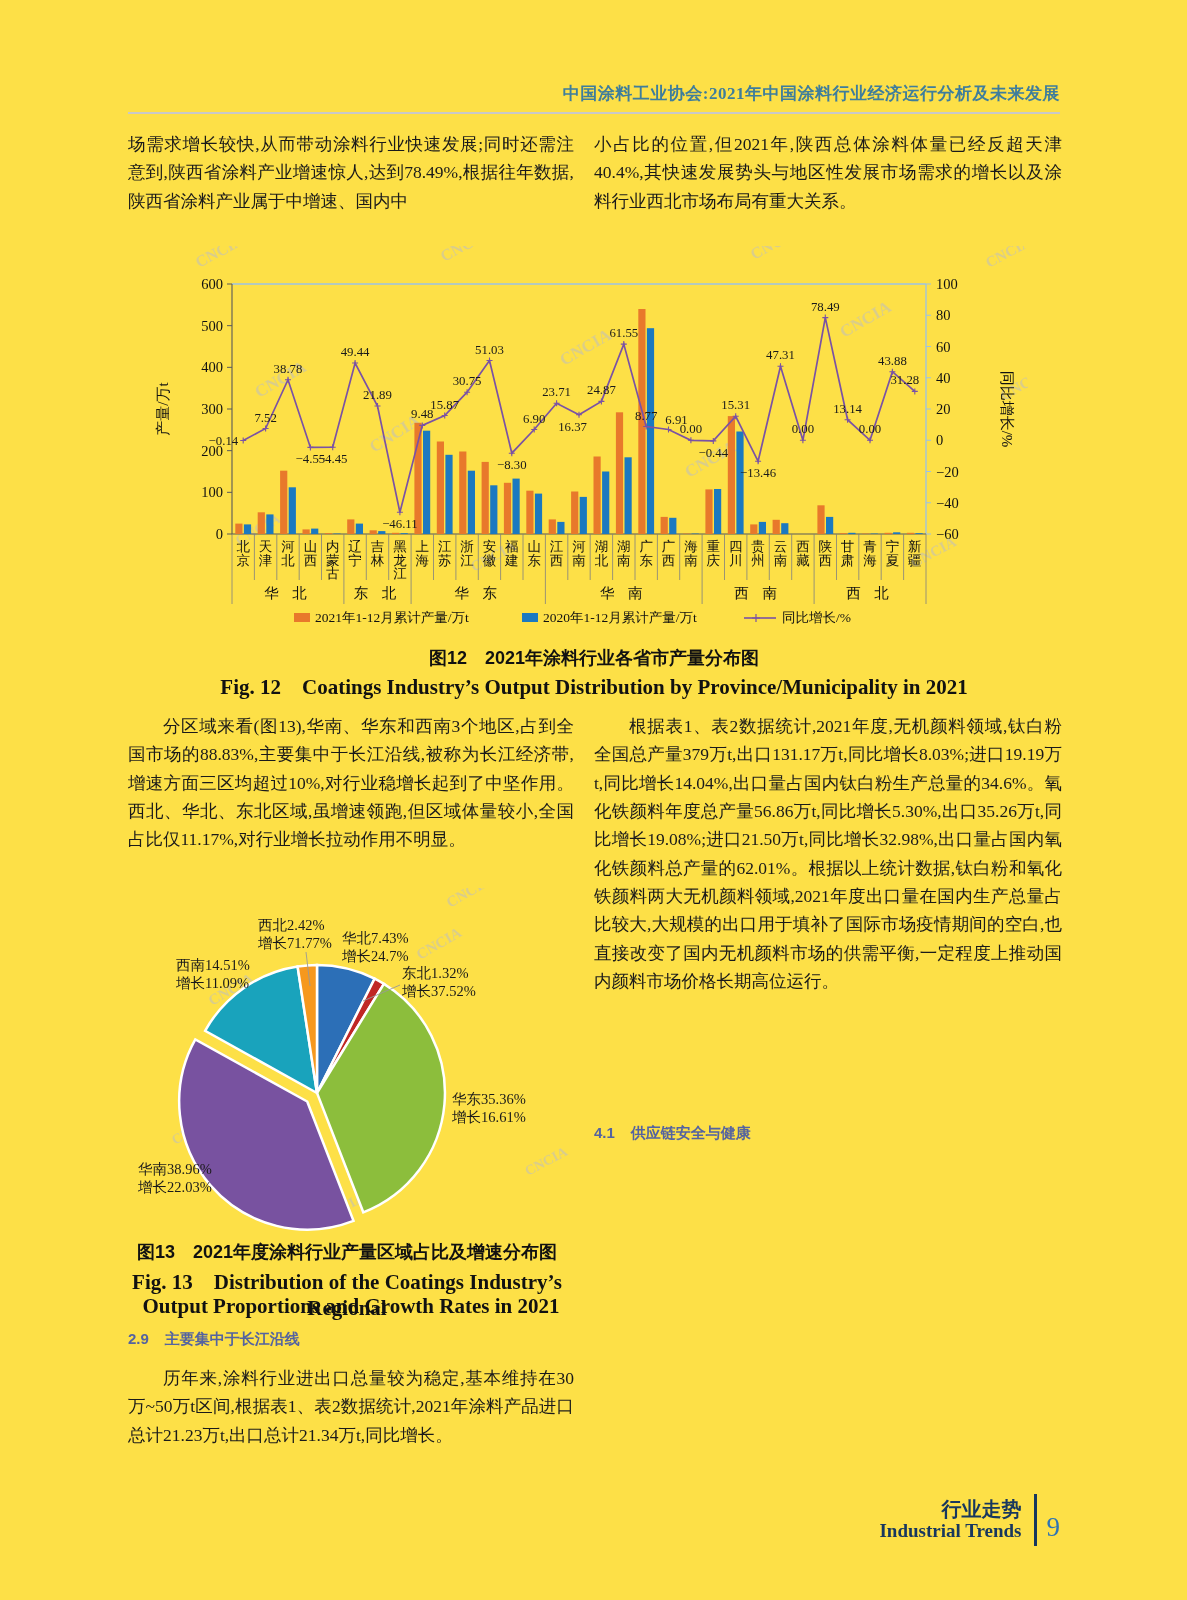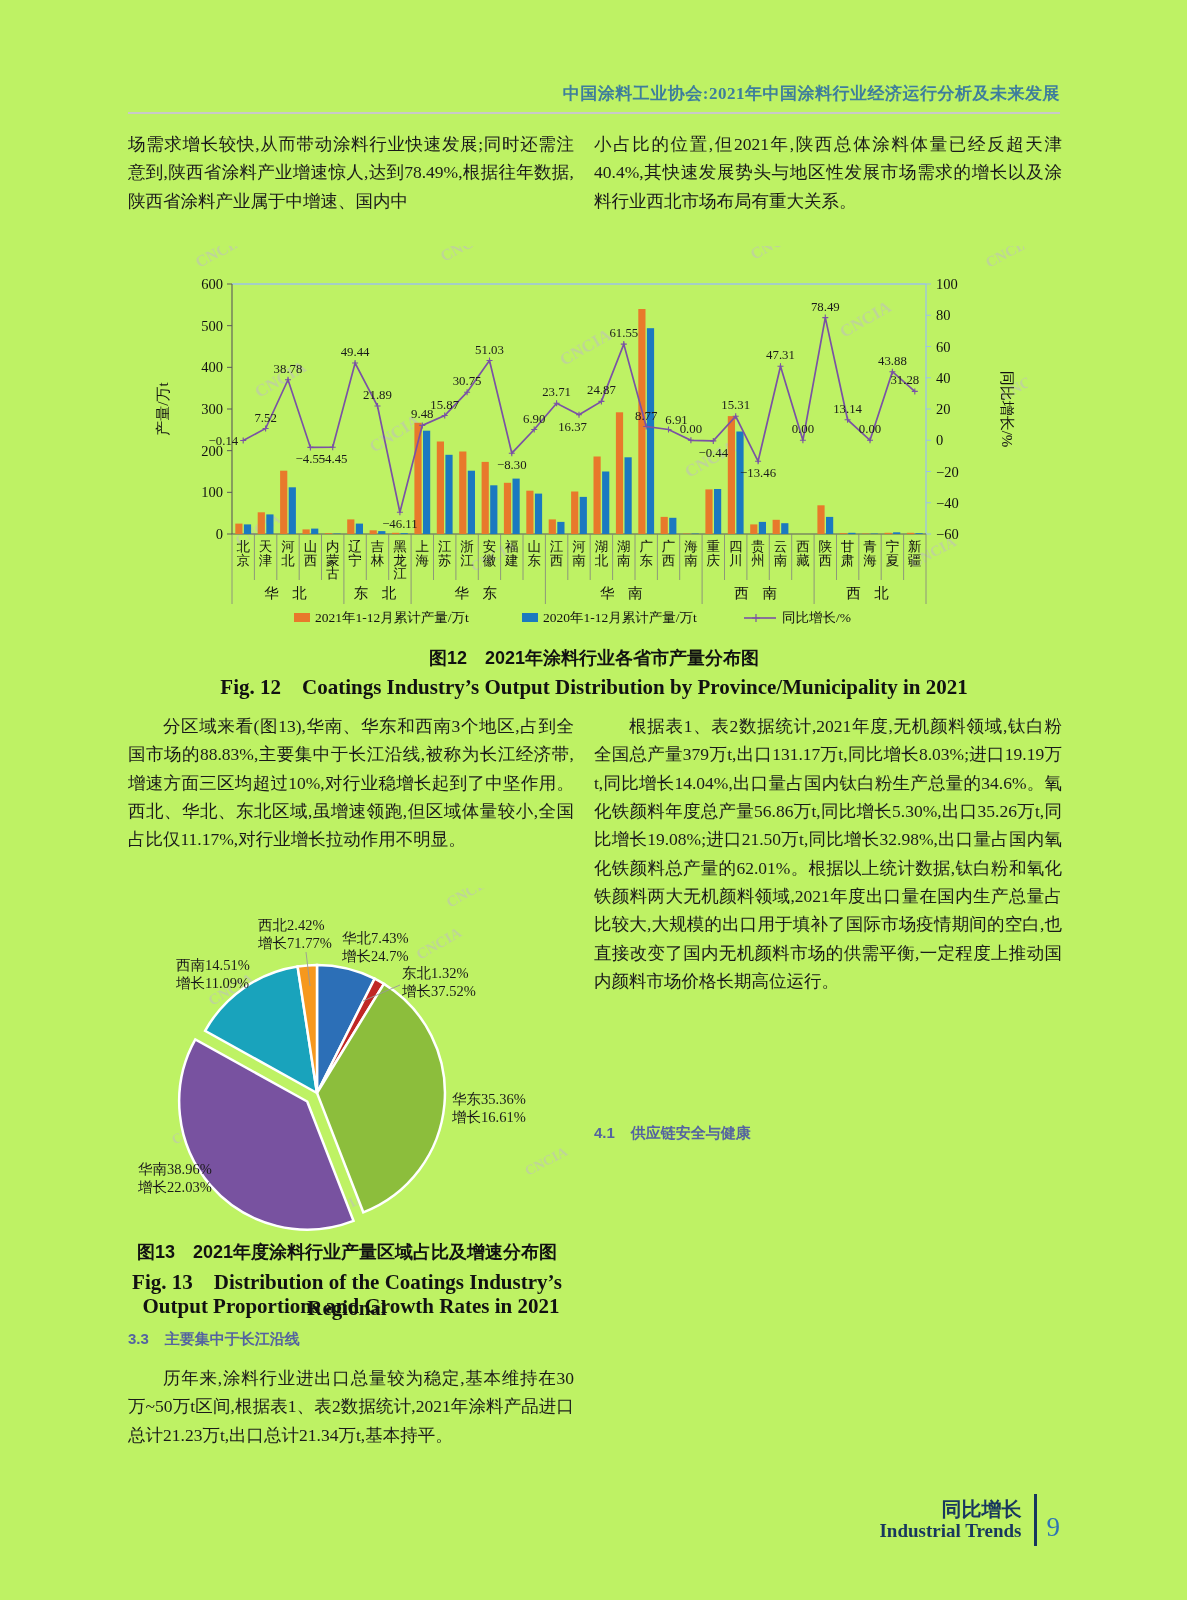--- a/index.html
+++ b/index.html
@@ -1,18 +1,18 @@
 <!DOCTYPE html>
 <html><head>
 <meta charset="utf-8">
 <style>
   html,body{margin:0;padding:0;background:#e8e8e8;}
   .page{
     position:relative; width:1187px; height:1600px; margin:0 auto;
-    background:#bef264; overflow:hidden;
+    background:#fde047; overflow:hidden;
     font-family:"Liberation Serif","DejaVu Serif",serif; color:#1a1a1a;
   }
   .abs{position:absolute;}
   .header-line{
     top:82px; left:360px; width:700px; text-align:right;
     font-size:17px; font-weight:bold; color:#3E7D9C; letter-spacing:.5px;
   }
   .header-rule{ top:112px; left:128px; width:932px; height:2px; background:#c9c9c9; }
   .body-text{
     font-size:17.5px; line-height:1.62; text-align:justify; margin:0;
@@ -312,32 +312,32 @@
         <text x="18" y="286" font-size="14.5" fill="#1a1a1a"><tspan x="18" dy="0">华南38.96%</tspan><tspan x="18" dy="18">增长22.03%</tspan></text>
         <text x="56" y="82" font-size="14.5" fill="#1a1a1a"><tspan x="56" dy="0">西南14.51%</tspan><tspan x="56" dy="18">增长11.09%</tspan></text>
         <text x="138" y="42" font-size="14.5" fill="#1a1a1a"><tspan x="138" dy="0">西北2.42%</tspan><tspan x="138" dy="18">增长71.77%</tspan></text>
       </svg>
   </div>
   <div class="abs cap-zh" style="top:1240px; left:120px; width:454px;">图13　2021年度涂料行业产量区域占比及增速分布图</div>
   <div class="abs cap-en" style="top:1268px; left:120px; width:454px;">Fig. 13　Distribution of the Coatings Industry’s Regional</div>
   <div class="abs cap-en" style="top:1294px; left:124px; width:454px;">Output Proportions and Growth Rates in 2021</div>
 
   <div class="abs h-blue" style="top:1330px; left:128px;">
-    <span class="num">3.3</span><span>主要集中于长江沿线</span>
-  </div>
-  <p class="abs body-text col-l indent" style="top:1364px;">历年来,涂料行业进出口总量较为稳定,基本维持在30万~50万t区间,根据表1、表2数据统计,2021年涂料产品进口总计21.23万t,出口总计21.34万t,基本持平。</p>
+    <span class="num">2.9</span><span>主要集中于长江沿线</span>
+  </div>
+  <p class="abs body-text col-l indent" style="top:1364px;">历年来,涂料行业进出口总量较为稳定,基本维持在30万~50万t区间,根据表1、表2数据统计,2021年涂料产品进口总计21.23万t,出口总计21.34万t,同比增长。</p>
 
   <p class="abs body-text col-r indent" style="top:712px;">根据表1、表2数据统计,2021年度,无机颜料领域,钛白粉全国总产量379万t,出口131.17万t,同比增长8.03%;进口19.19万t,同比增长14.04%,出口量占国内钛白粉生产总量的34.6%。氧化铁颜料年度总产量56.86万t,同比增长5.30%,出口35.26万t,同比增长19.08%;进口21.50万t,同比增长32.98%,出口量占国内氧化铁颜料总产量的62.01%。根据以上统计数据,钛白粉和氧化铁颜料两大无机颜料领域,2021年度出口量在国内生产总量占比较大,大规模的出口用于填补了国际市场疫情期间的空白,也直接改变了国内无机颜料市场的供需平衡,一定程度上推动国内颜料市场价格长期高位运行。</p>
 
   <div class="abs h-blue" style="top:1124px; left:594px;">
     <span class="num">4.1</span><span>供应链安全与健康</span>
   </div>
 
   <div class="abs footer">
     <div>
-      <div class="fz">同比增长</div>
+      <div class="fz">行业走势</div>
       <div class="fe">Industrial Trends</div>
     </div>
     <div class="bar"></div>
     <div class="pg">9</div>
   </div>
 
 </div>
 
 </body></html>

